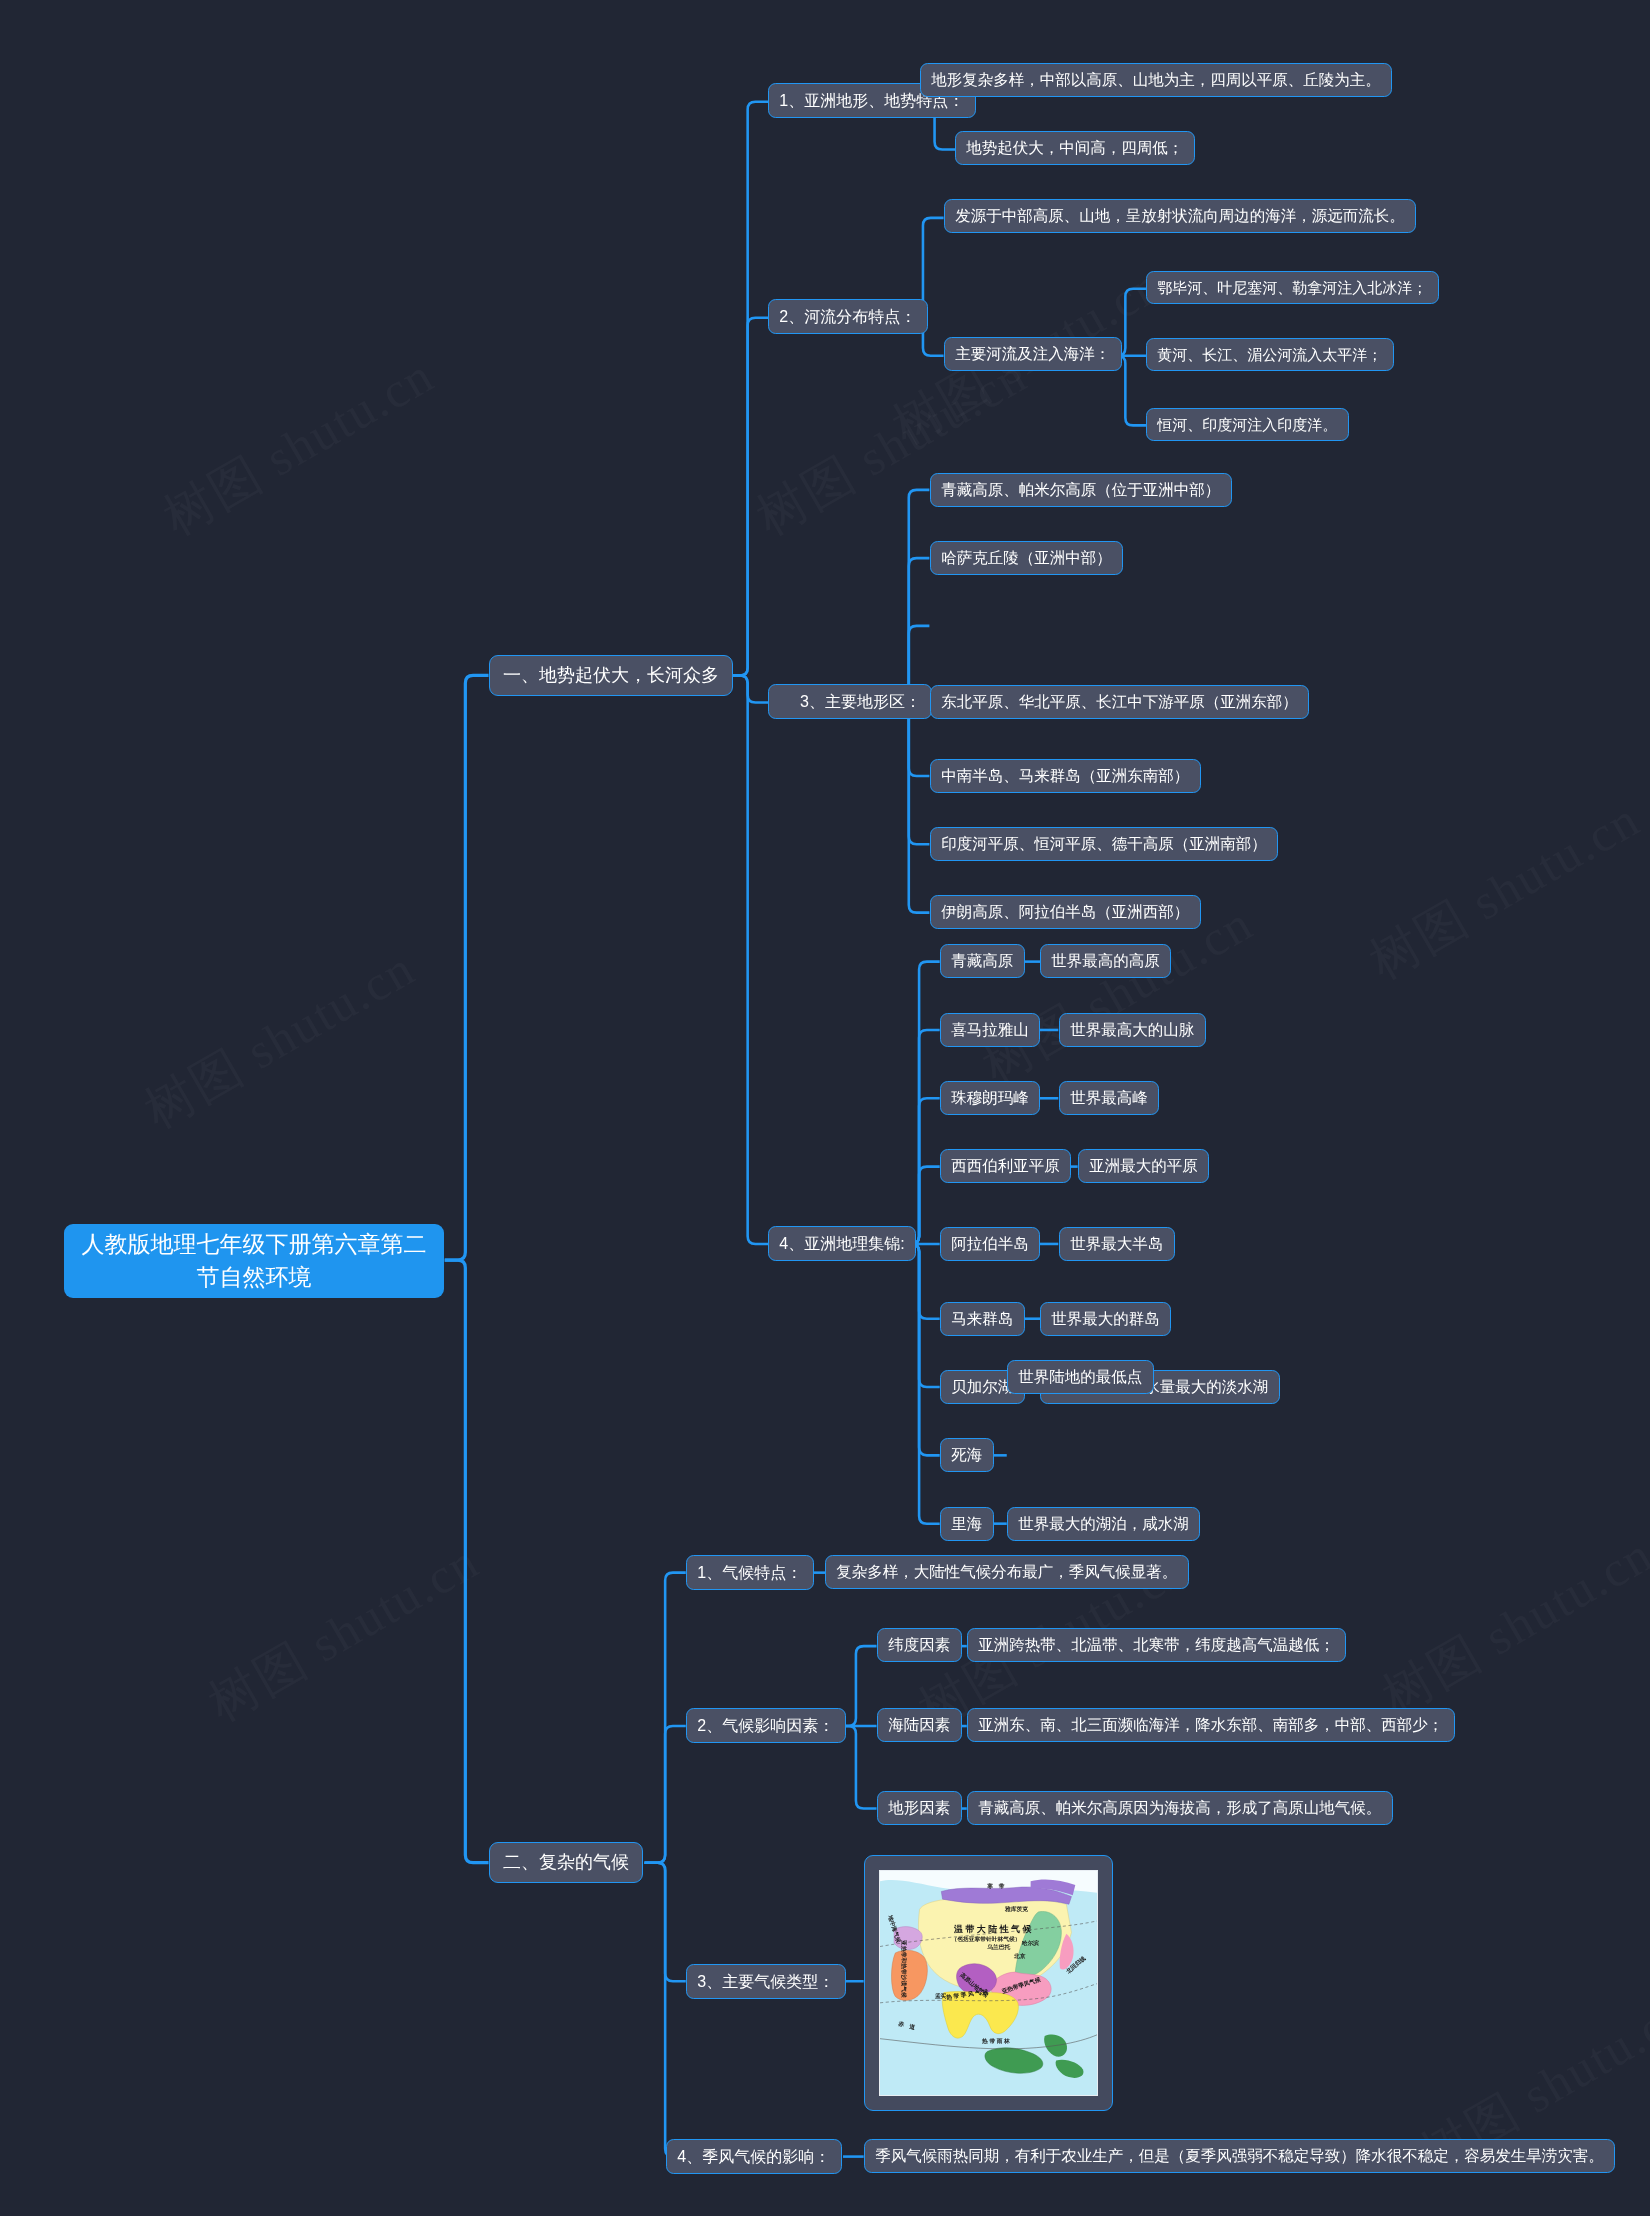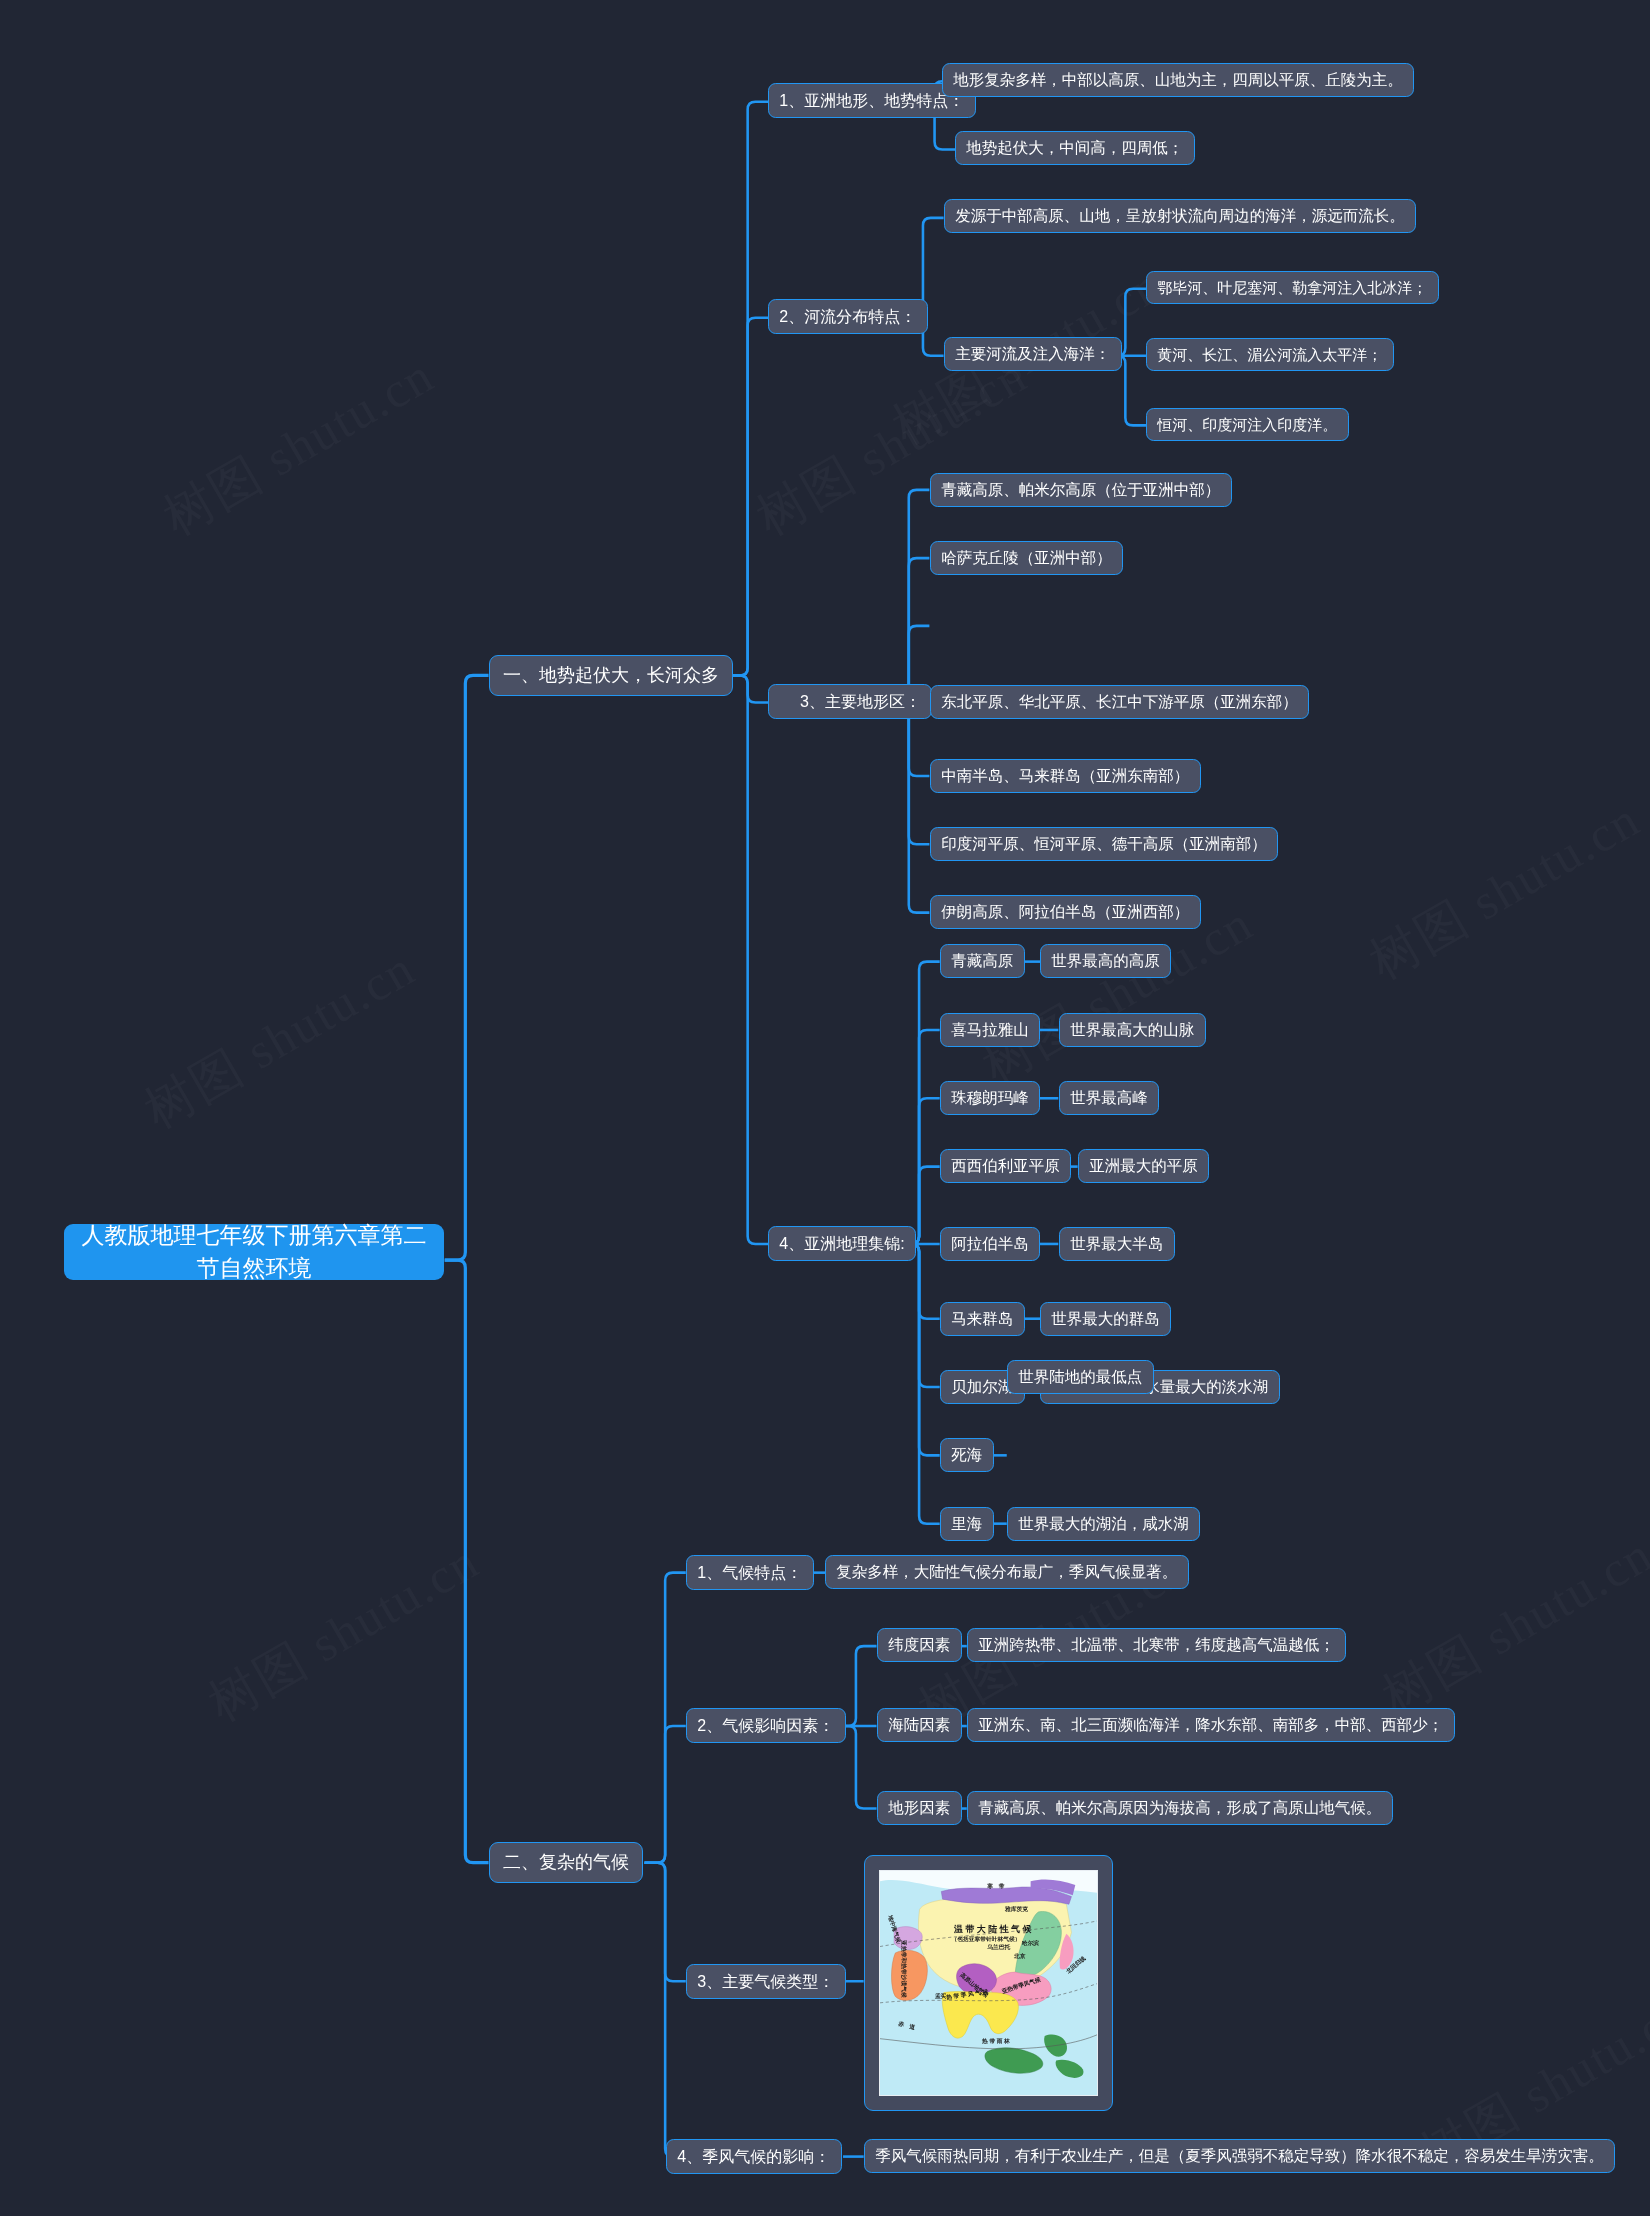--- a/index.html
+++ b/index.html
@@ -179,21 +179,21 @@
 
     <path d="M 1468,2554 H 1500"></path>
     <path d="M 1468,2678 H 1500"></path>
     <path d="M 1468,2806 H 1500"></path>
 
     <path d="M 1284,3074 H 1340"></path>
 
     <path d="M 1308,3346 H 1340"></path>
   </svg>
 
-  <div class="node root" style="left:64px; top:1224px; width:380px; height:56px;">
+  <div class="node root" style="left:64px; top:1224px; width:380px; height:74px;">
     <span>人教版地理七年级下册第六章第二节自然环境</span>
   </div>
 
   <div class="node level1" style="left:489px; top:655px;">
     <span>一、地势起伏大，长河众多</span>
   </div>
   <div class="node level1" style="left:489px; top:1842px;">
     <span>二、复杂的气候</span>
   </div>
 
@@ -203,21 +203,21 @@
   <div class="node level2" style="left:768px; top:299px;">
     <span>2、河流分布特点：</span>
   </div>
   <div class="node level2" style="left:768px; top:684px;padding-left:31px;">
     <span>3、主要地形区：</span>
   </div>
   <div class="node level2" style="left:768px; top:1226px;">
     <span>4、亚洲地理集锦:</span>
   </div>
 
-  <div class="node level3" style="left:942px; top:63px;">
+  <div class="node level3" style="left:920px; top:63px;">
     <span>地形复杂多样，中部以高原、山地为主，四周以平原、丘陵为主。</span>
   </div>
   <div class="node level3" style="left:955px; top:131px;">
     <span>地势起伏大，中间高，四周低；</span>
   </div>
 
   <div class="node level3" style="left:944px; top:199px;">
     <span>发源于中部高原、山地，呈放射状流向周边的海洋，源远而流长。</span>
   </div>
   <div class="node level3" style="left:944px; top:337px;">

